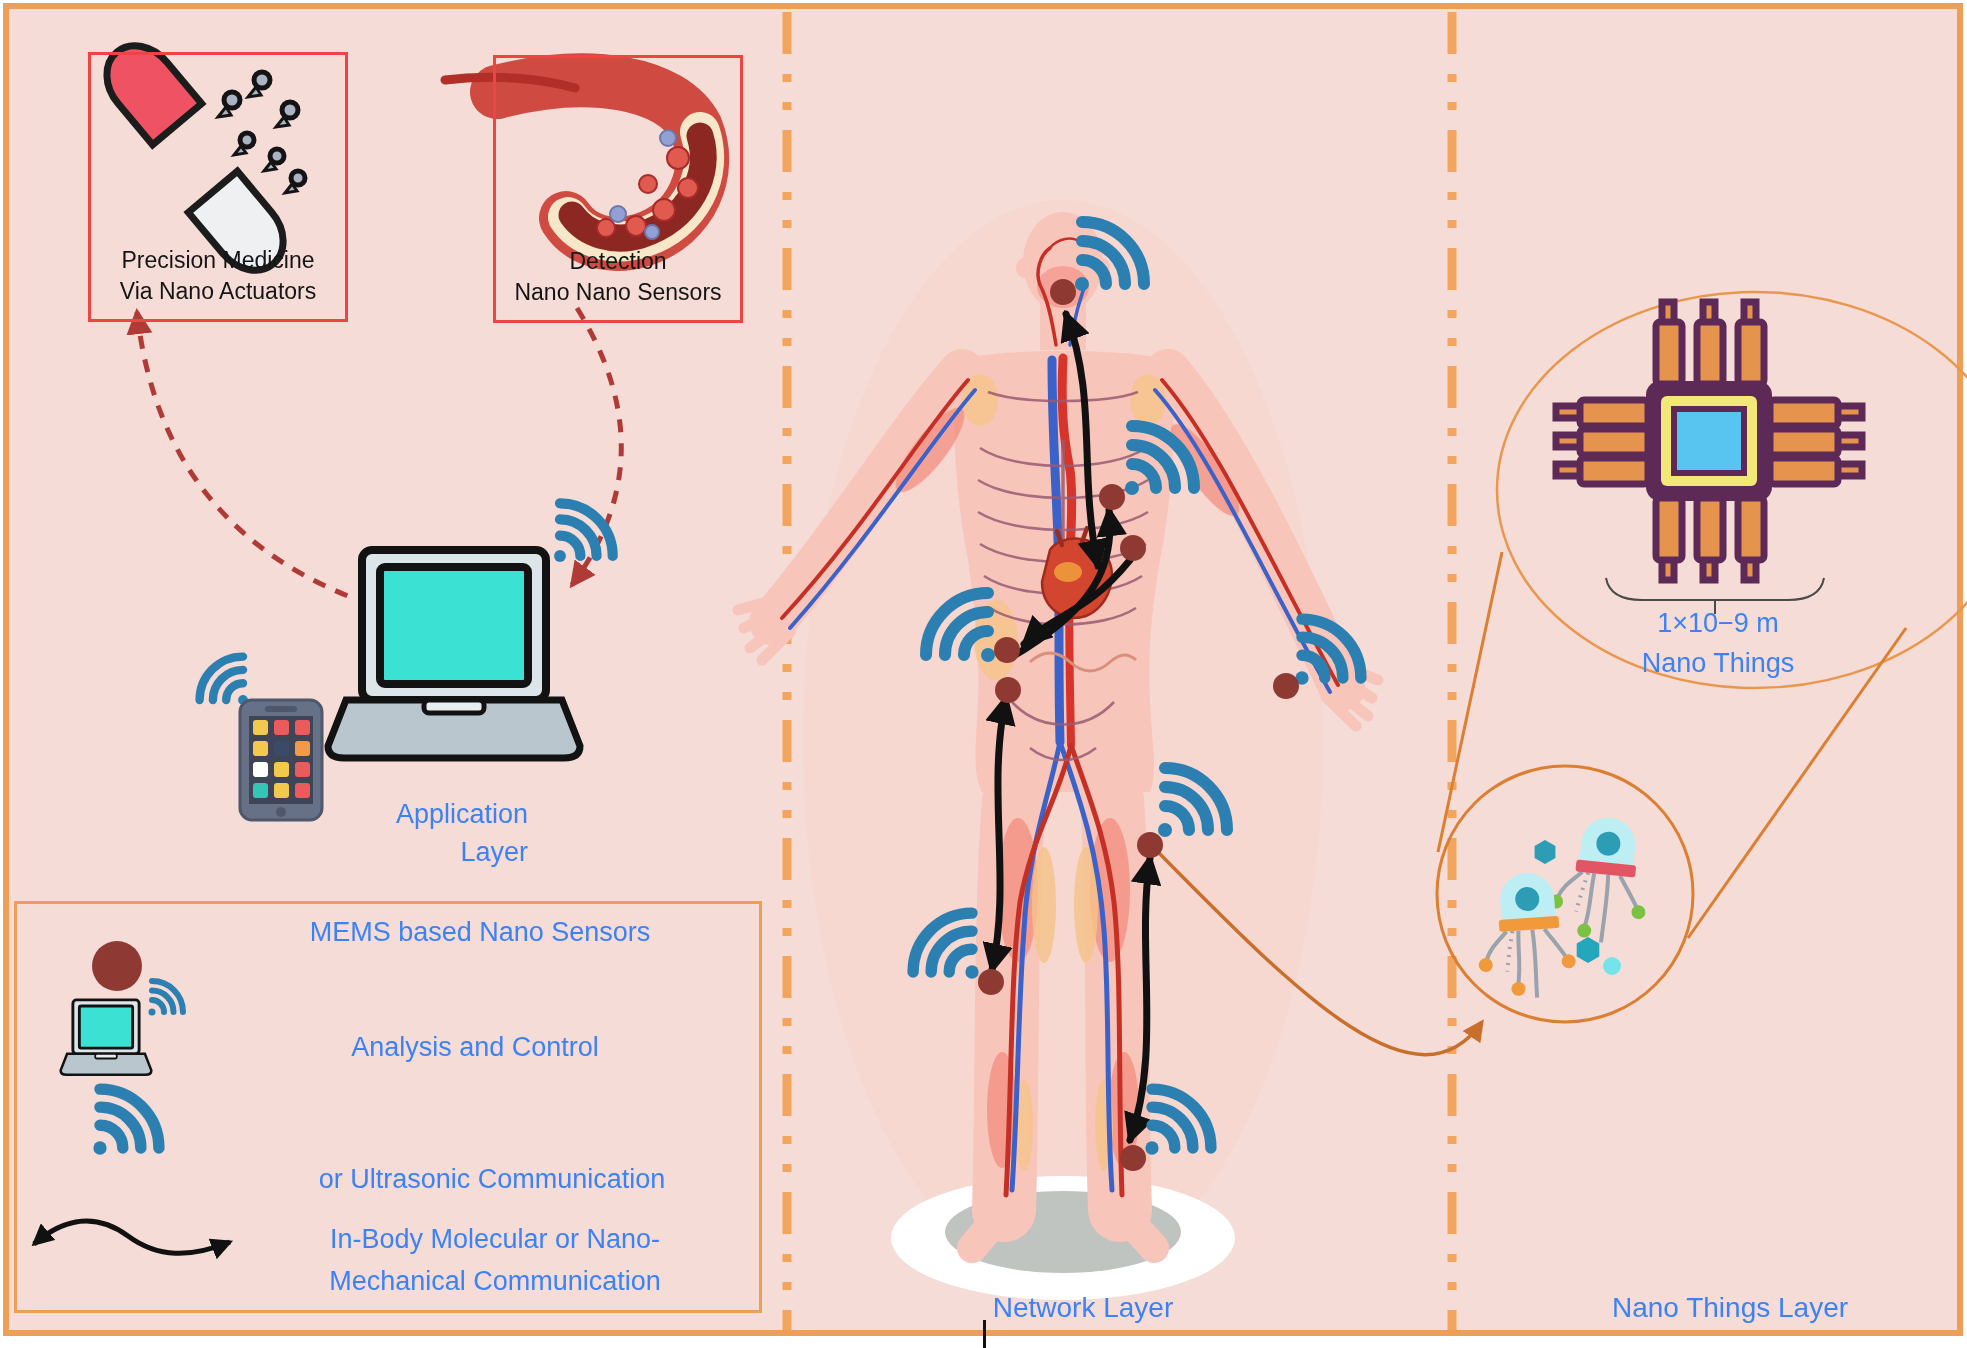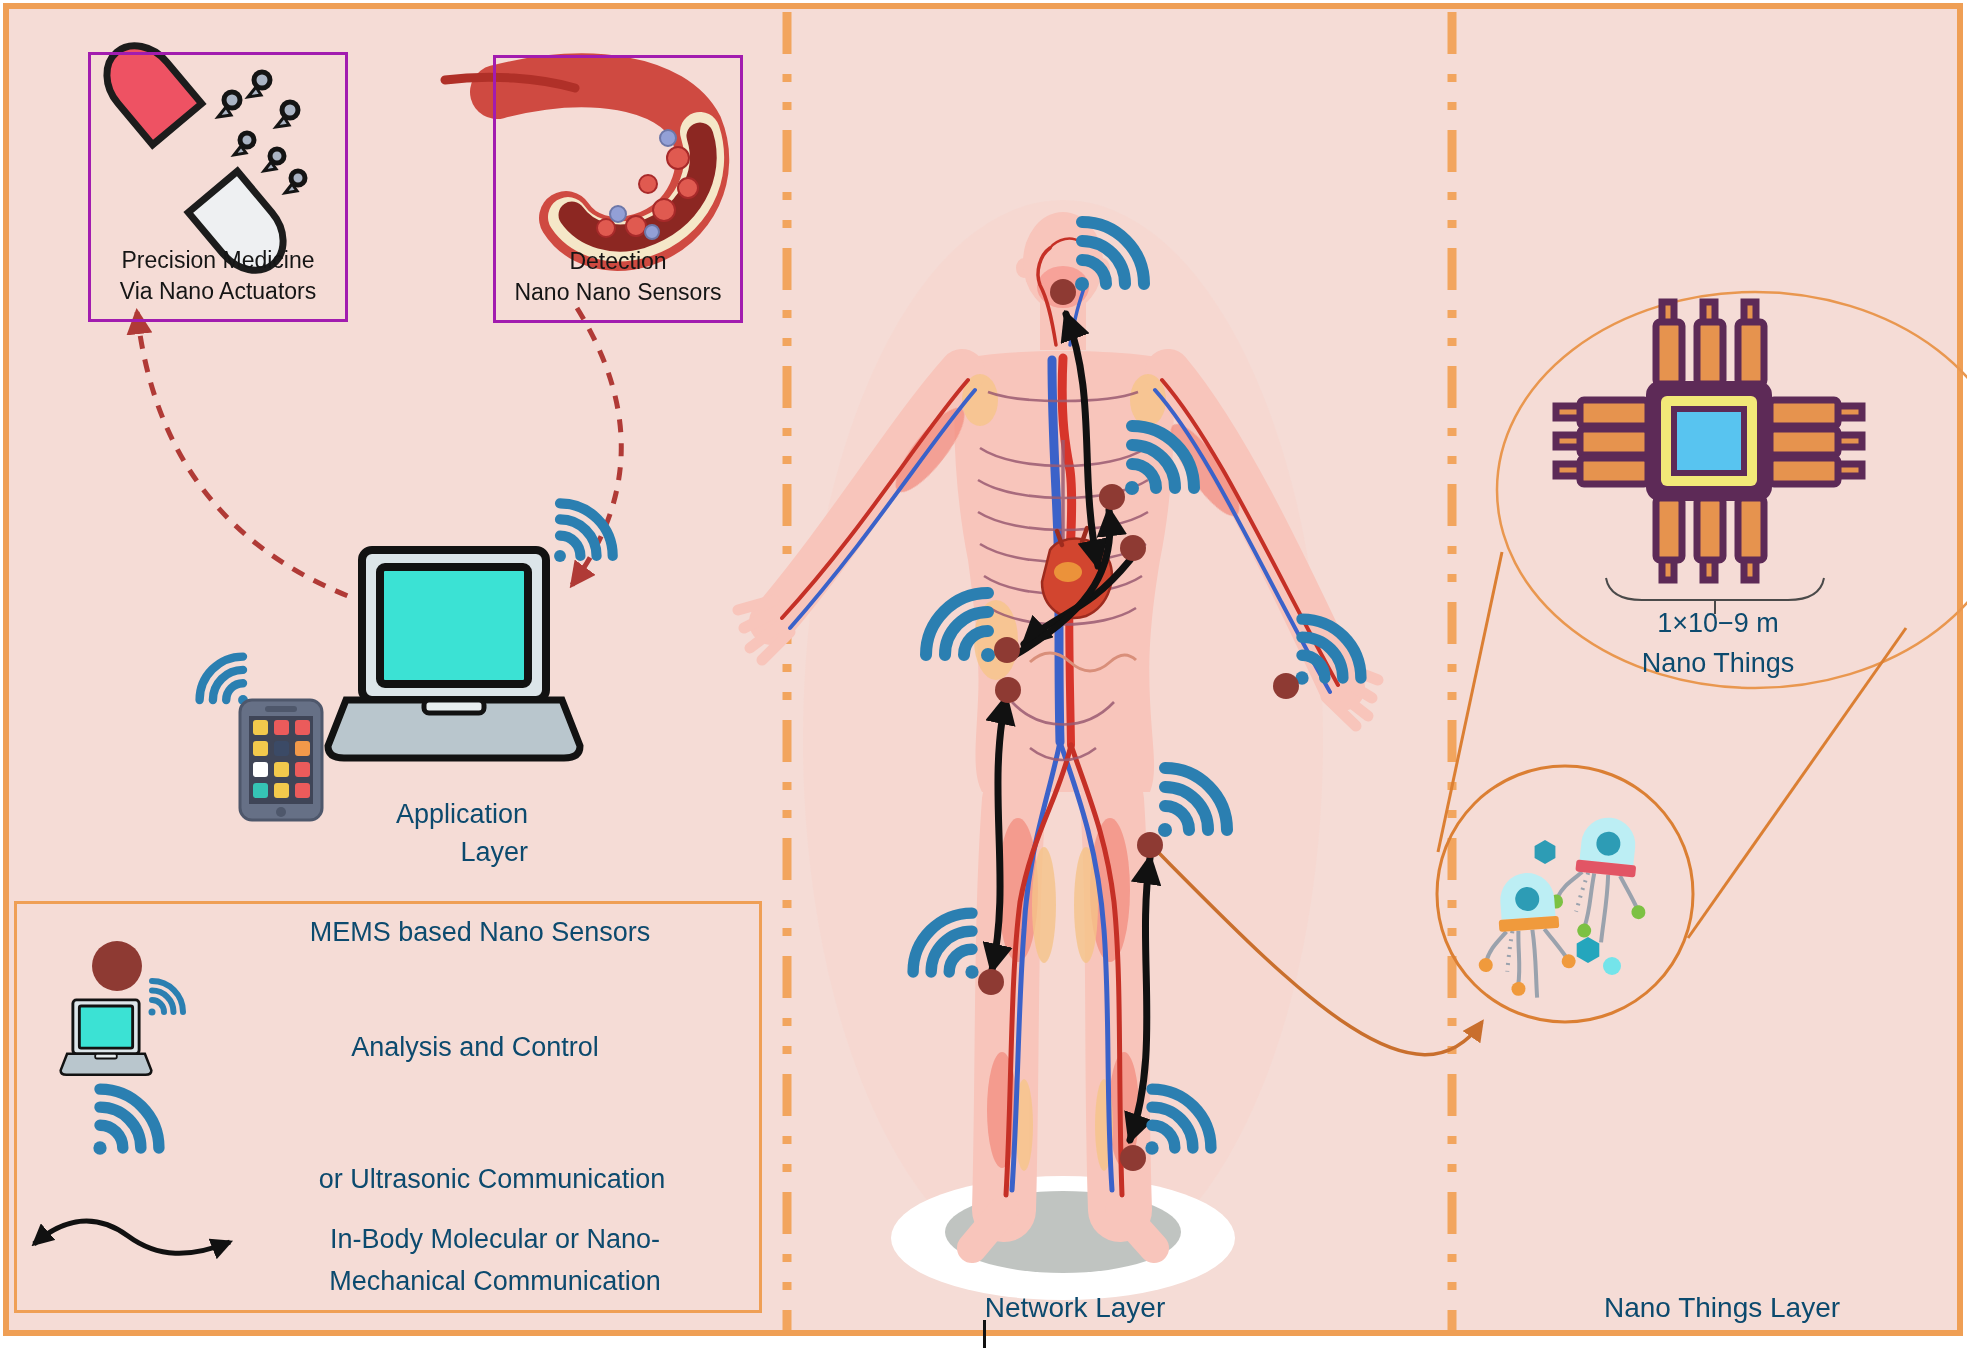--- a/index.html
+++ b/index.html
@@ -1,29 +1,29 @@
 <!DOCTYPE html>
 <html><head>
 <meta charset="utf-8">
 <style>
   html,body{margin:0;padding:0;background:#fff;}
   .stage{position:relative;width:1967px;height:1348px;background:#ffffff;
          font-family:"Liberation Sans",sans-serif;overflow:hidden;}
   .bgframe{position:absolute;left:3px;top:3px;width:1960px;height:1333px;
            box-sizing:border-box;border:6px solid #ef9f55;background:#f5dcd6;}
-  .appbox{position:absolute;box-sizing:border-box;border:3px solid #a21caf;
+  .appbox{position:absolute;box-sizing:border-box;border:3px solid #ef4444;
           display:flex;flex-direction:column;justify-content:flex-end;align-items:center;
           text-align:center;font-size:23px;line-height:31px;color:#151515;padding-bottom:12px;z-index:3;}
   #box1{left:88px;top:52px;width:260px;height:270px;}
   #box2{left:474px;top:55px;width:250px;height:268px;margin-left:19px;}
   .legendbox{position:absolute;left:14px;top:901px;width:748px;height:412px;
              box-sizing:border-box;border:3px solid #ef9f55;z-index:2;}
-  .t{position:absolute;transform:translateX(-50%);white-space:nowrap;color:#0c4a6e;z-index:4;}
+  .t{position:absolute;transform:translateX(-50%);white-space:nowrap;color:#3b82f6;z-index:4;}
   .f27{font-size:27px;}
-  .f28{font-size:28px;}
+  .f28{font-size:28px;margin-left:8px;}
   svg.art{position:absolute;left:0;top:0;z-index:2;}
 </style>
 </head>
 <body>
 
 <div class="stage">
   <div class="bgframe"></div>
 
   <div class="appbox" id="box1">
     <div>Precision Medicine</div>

